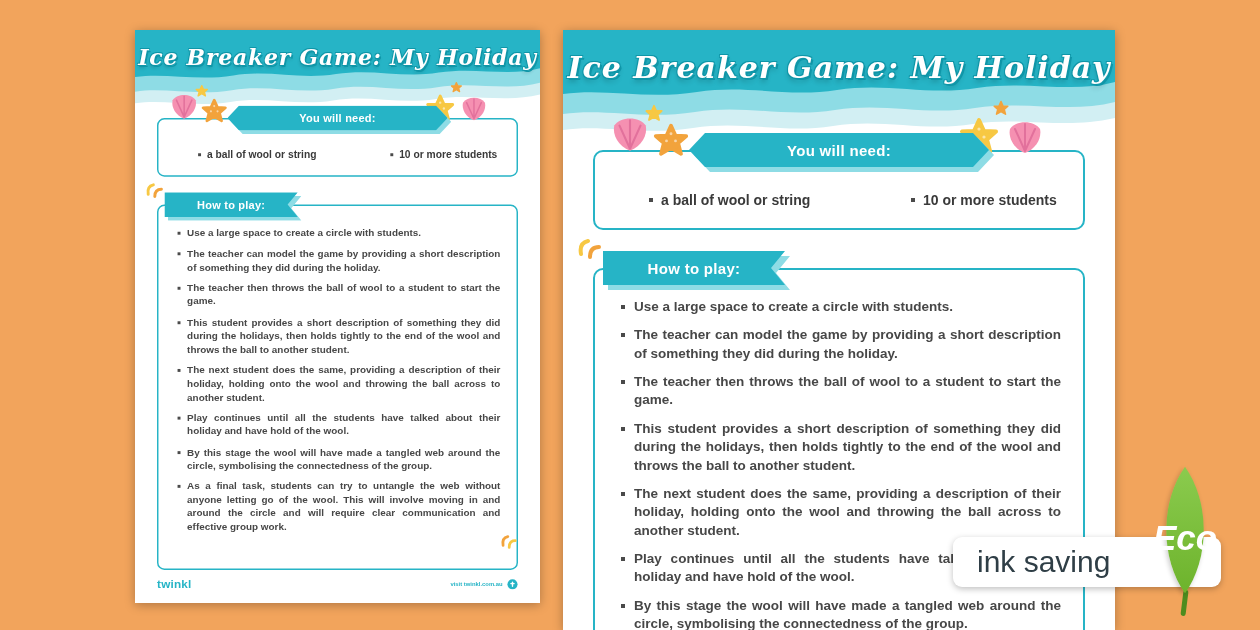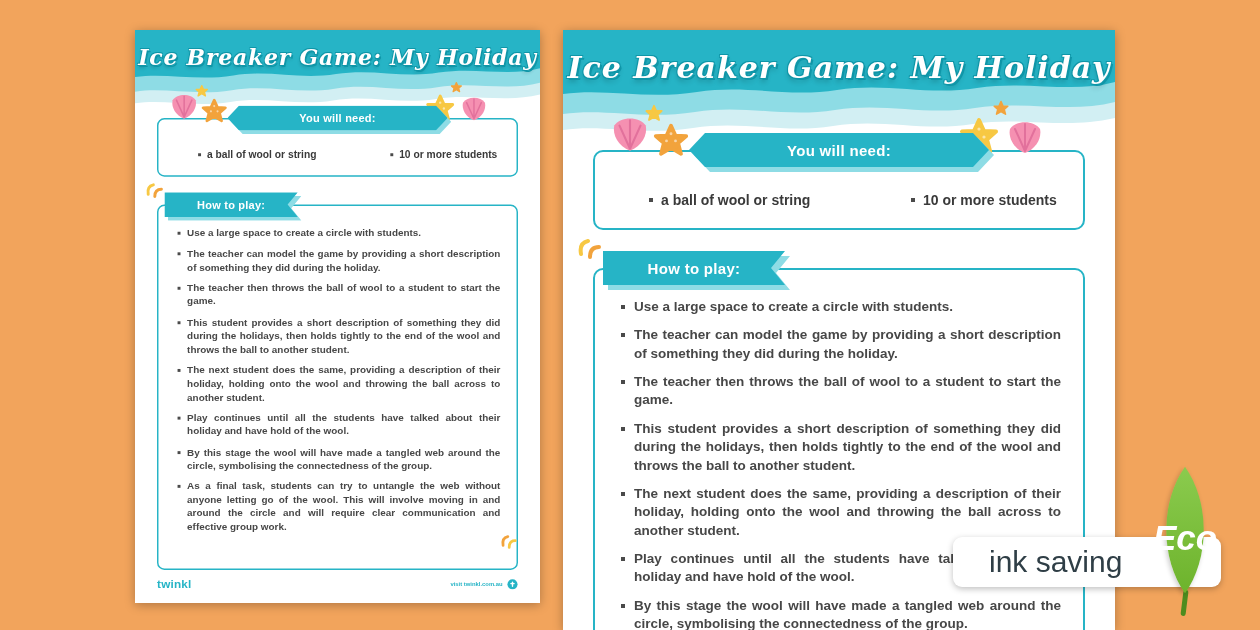--- a/index.html
+++ b/index.html
@@ -110,21 +110,21 @@
   .visit-group{ display:flex; align-items:center; gap:6px; }
   .visit-text{ color:var(--c-teal,#26b4c6); font-weight:bold; font-size:8px; }
   .mini-mark{ width:15px; height:15px; display:block; }
 
   
   .eco-badge{ position:absolute; left:953px; top:490px; width:307px; height:140px; z-index:10; }
   .eco-pill{
     position:absolute; left:0; top:47px; width:268px; height:50px;
     background:#fff; border-radius:9px;
     box-shadow:0 2px 6px rgba(0,0,0,.25);
-    display:flex; align-items:center; padding-left:36px; box-sizing:border-box;
+    display:flex; align-items:center; padding-left:24px; box-sizing:border-box;
     font-size:30px; color:var(--c-badgeText,#2f3e46); z-index:1;
   }
   .eco-leaf{
     position:absolute; left:200px; top:8px; width:64px; height:64px;
     transform:scaleY(1.4) rotate(45deg);
     border-radius:0 100% 0 100%;
     background:linear-gradient(135deg,#8bcb4e,var(--c-leafGreen,#6db32c));
     box-shadow:0 2px 4px rgba(0,0,0,.2);
     z-index:2;
   }

